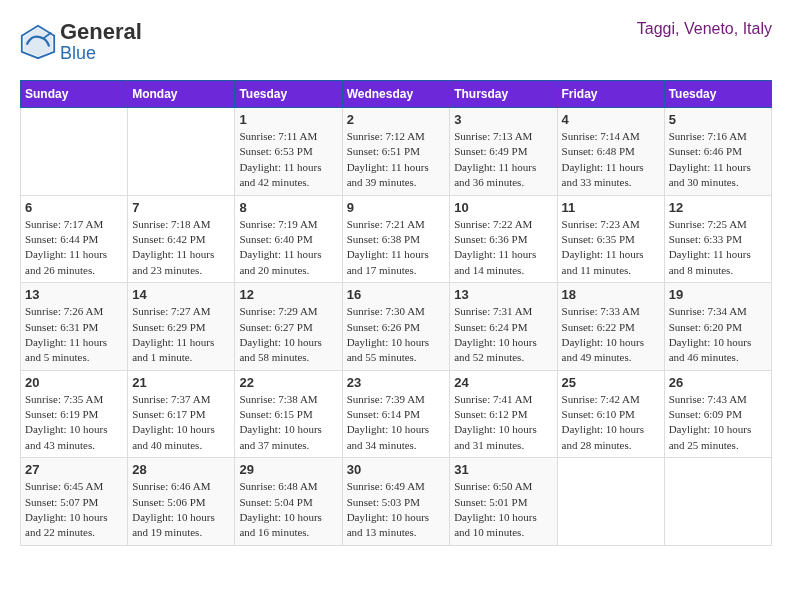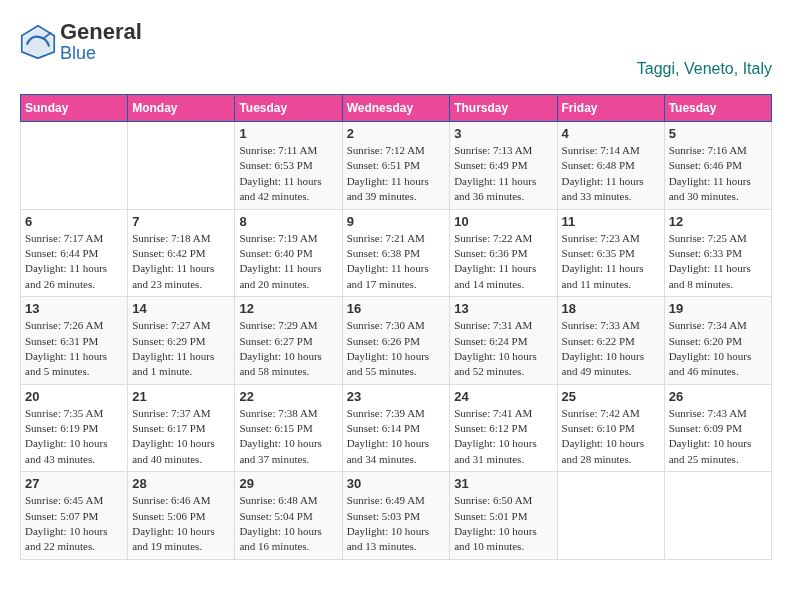--- a/index.html
+++ b/index.html
@@ -33,30 +33,29 @@
     .title-section {
       text-align: right;
     }
     .month-title {
       font-size: 36px;
       font-weight: bold;
       color: #333;
     }
     .location {
       font-size: 16px;
-      color: #0f766e;
-      margin-top: 40px;
+      color: #701a75;
     }
     table {
       width: 100%;
       border-collapse: collapse;
       font-size: 11px;
     }
     thead tr {
-      background-color: #ec4899;
+      background-color: #6d28d9;
       color: #fff;
     }
     thead th {
       padding: 6px 4px;
       text-align: left;
       font-size: 12px;
       font-weight: bold;
       border: 1px solid #1a5da5;
     }
     tbody tr {

